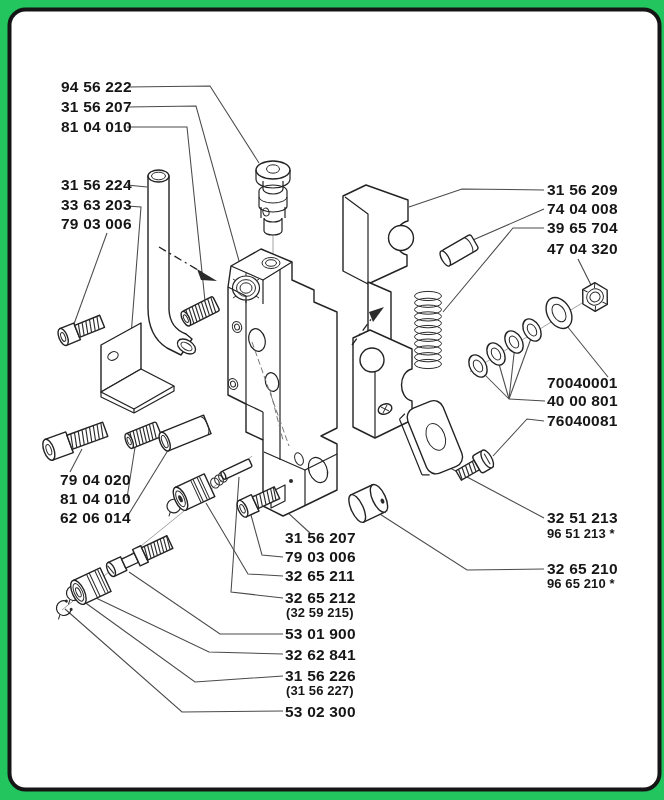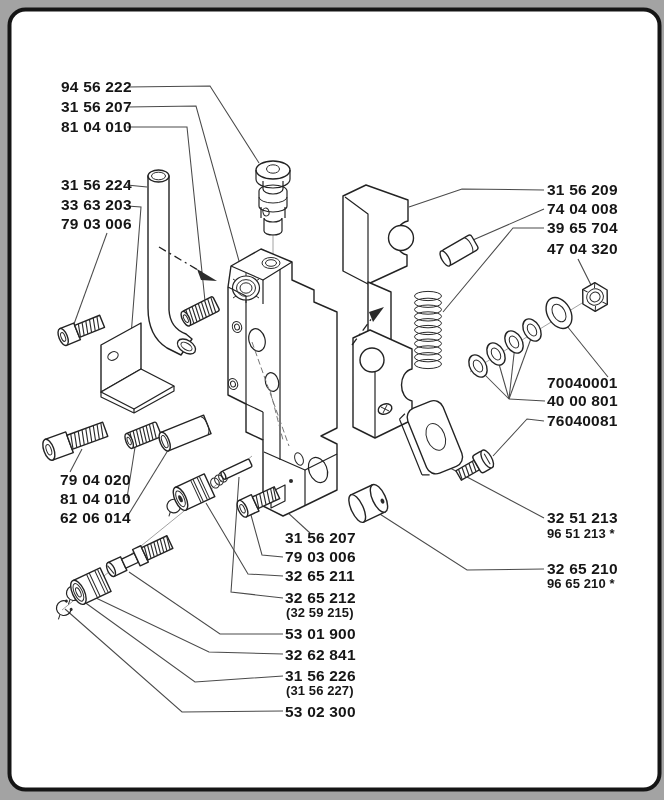--- a/index.html
+++ b/index.html
@@ -1,16 +1,16 @@
 <!DOCTYPE html>
 <html><head>
 <meta charset="utf-8">
 <style>
   html,body{margin:0;padding:0;background:#fff;}
-  .page{position:relative;width:664px;height:800px;background:#a3a3a3;overflow:hidden;}
+  .page{position:relative;width:664px;height:800px;background:#22c55e;overflow:hidden;}
   svg{position:absolute;left:0;top:0;}
   text{font-family:"Liberation Sans","DejaVu Sans",sans-serif;font-weight:700;font-size:15.5px;fill:#161616;letter-spacing:.2px;}
   text.sub{font-size:13px;letter-spacing:.1px;}
   .part{fill:#ffffff;stroke:#232323;stroke-width:1.4;stroke-linejoin:round;}
   .edge{fill:none;stroke:#232323;stroke-width:1.2;stroke-linejoin:round;}
   .thin{fill:none;stroke:#2b2b2b;stroke-width:1;}
   .leader{fill:none;stroke:#4a4a4a;stroke-width:1.05;}
   .axisline{stroke:#8a8a8a;stroke-width:.8;}
   .hidden-line{fill:none;stroke:#777;stroke-width:1;stroke-dasharray:6 3;}
   .thread{fill:none;stroke:#2b2b2b;stroke-width:1.15;}

